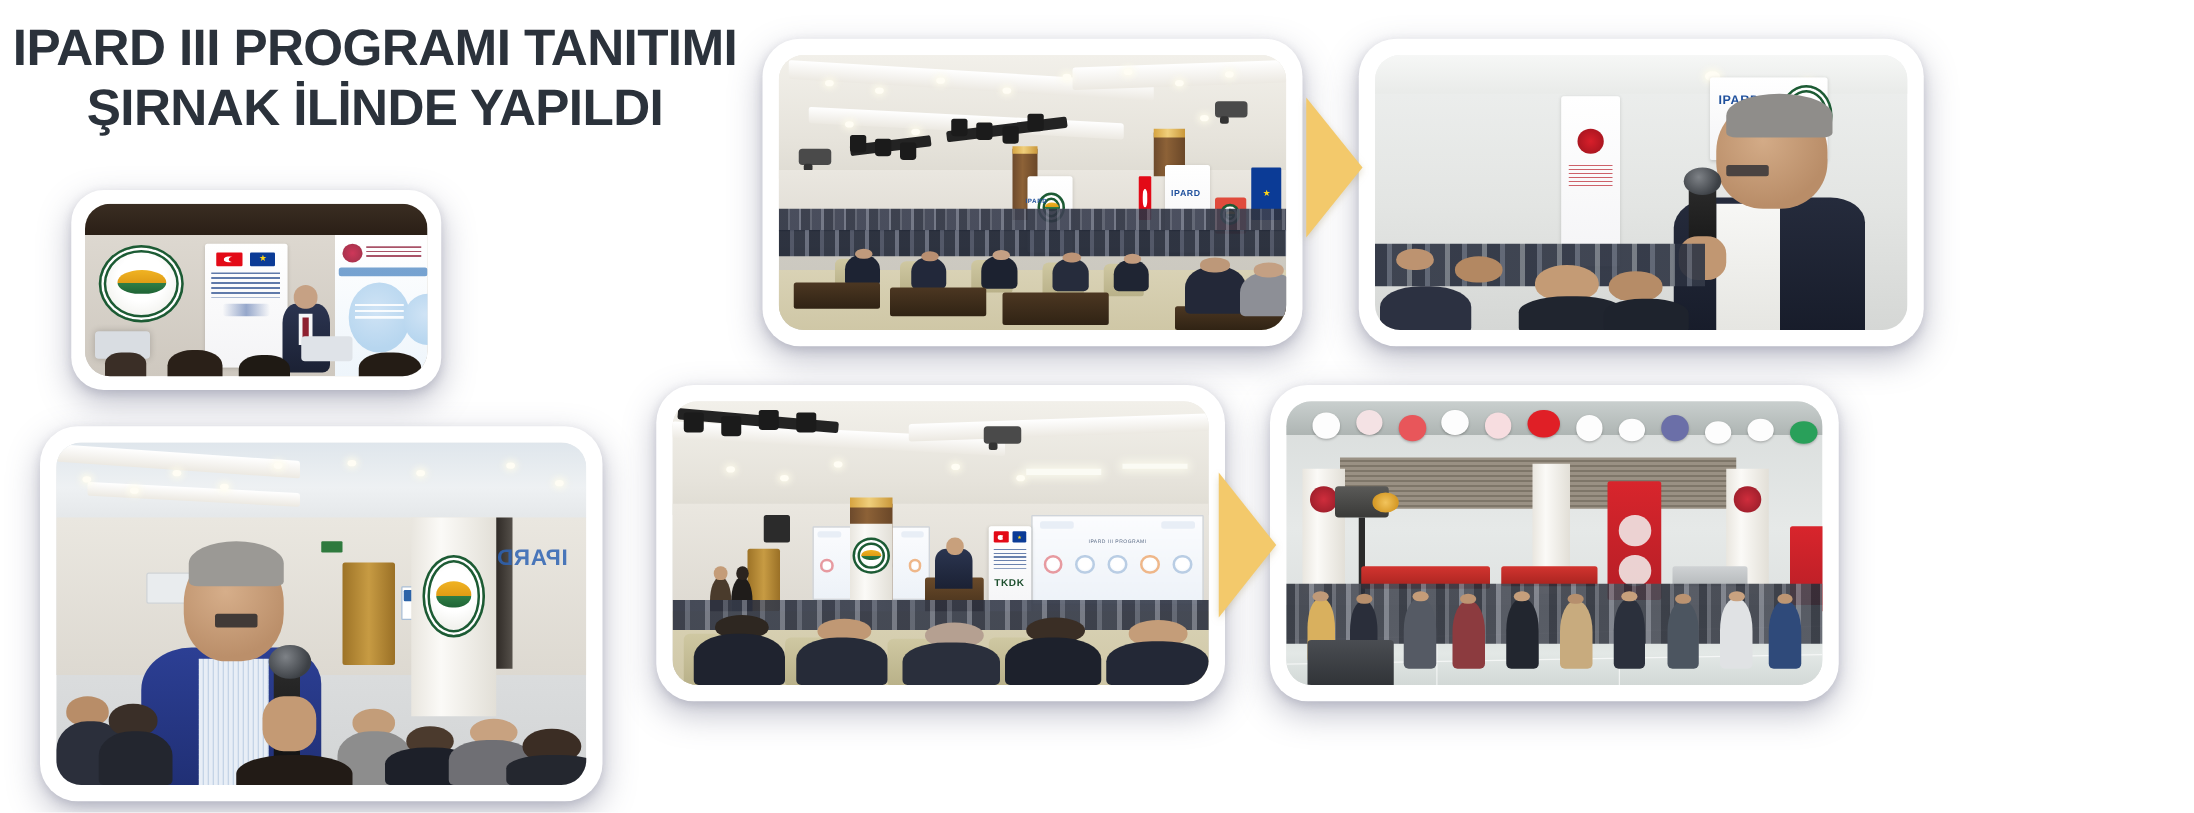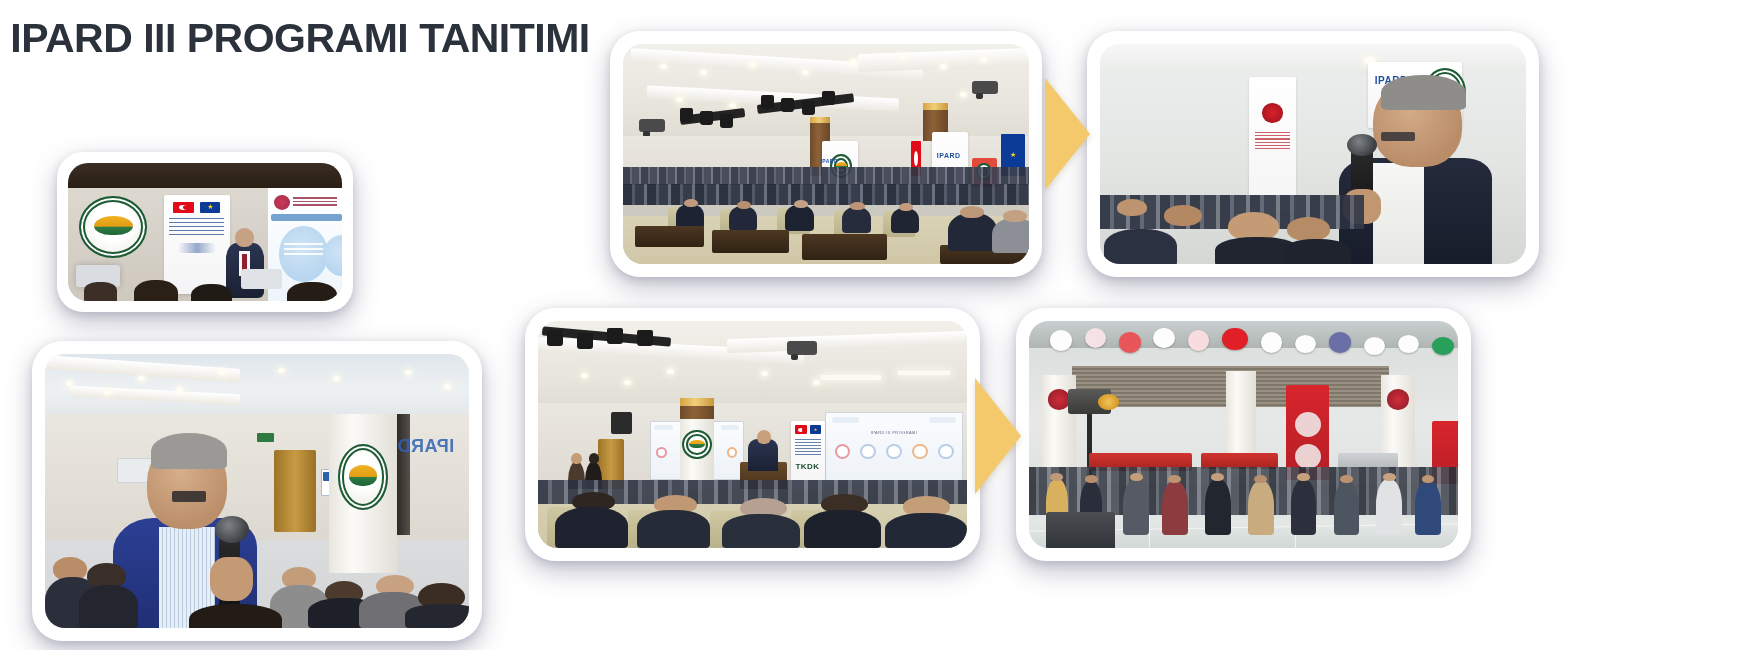--- a/index.html
+++ b/index.html
@@ -316,20 +316,21 @@
     letter-spacing:0.5px;
   }
 </style>
 </head>
 <body>
 
 <div id="stage">
 
   <div id="title-block">
     <div class="title-line l1">IPARD III PROGRAMI TANITIMI</div>
+    <div class="title-line l2">ŞIRNAK İLİNDE YAPILDI</div>
   </div>
 
   <div class="frame f-tl">
     <div class="photo">
       <div class="hall"></div>
 
       <div class="sc" style="left:0;top:0;width:100%;height:18%;background:linear-gradient(180deg,#3a2d22 0%,#2a1f16 100%);"></div>
       <div class="sc" style="left:0;top:18%;width:100%;height:82%;background:linear-gradient(180deg,#ddd8d0 0%,#cec8bf 100%);"></div>
 
       <div class="emblem" style="left:4%;top:24%;width:25%;height:45%;"></div>

